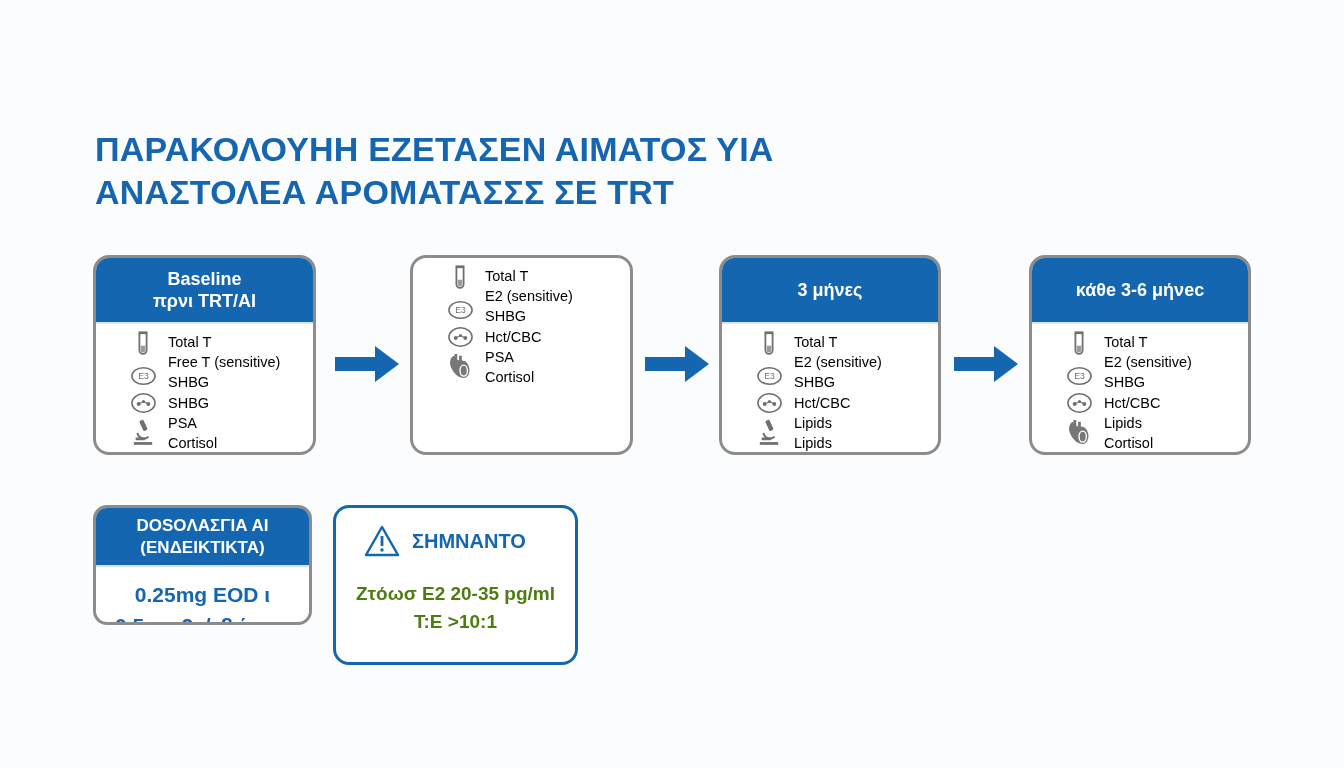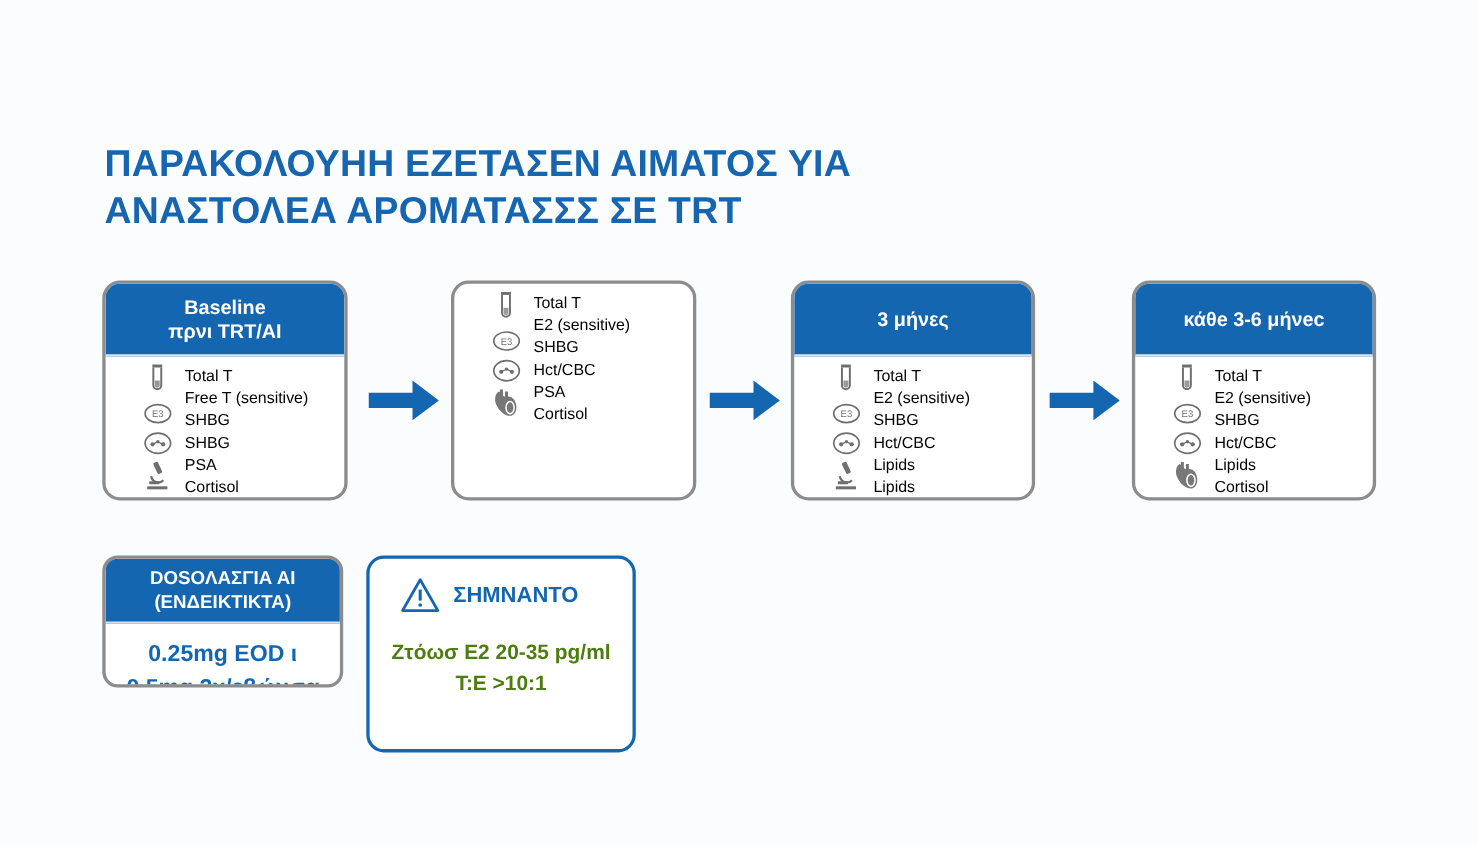--- a/index.html
+++ b/index.html
@@ -32,21 +32,21 @@
   .ic { display:block; margin:0 auto; }
   .arrow { position:absolute; width:64px; height:36px; }
   .dose {
     position:absolute; left:93px; top:505px; width:219px; height:120px;
     border:3px solid #8c8c8c; border-radius:14px; background:#fff;
     overflow:hidden; box-sizing:border-box;
   }
   .dose .card-head { height:57px; font-size:17px; line-height:22px; }
   .dose-body { text-align:center; color:#1566b1; font-weight:bold; font-size:21px; line-height:31px; padding-top:12px; }
   .alert {
-    position:absolute; left:333px; top:505px; width:245px; height:179px;
+    position:absolute; left:333px; top:505px; width:245px; height:160px;
     border:3px solid #1566b1; border-radius:16px; background:#fff; box-sizing:border-box;padding-left:36px;
   }
   .alert-head { position:absolute; left:28px; top:17px; display:flex; align-items:center; color:#1566b1; font-weight:bold; font-size:20px; }
   .alert-head svg { margin-right:12px; }
   .alert-body { position:absolute; left:0; right:0; top:72px; text-align:center; color:#4d7c0f; font-weight:bold; font-size:19px; line-height:28px; }
 </style>
 </head>
 <body>
 
 <div class="title">

